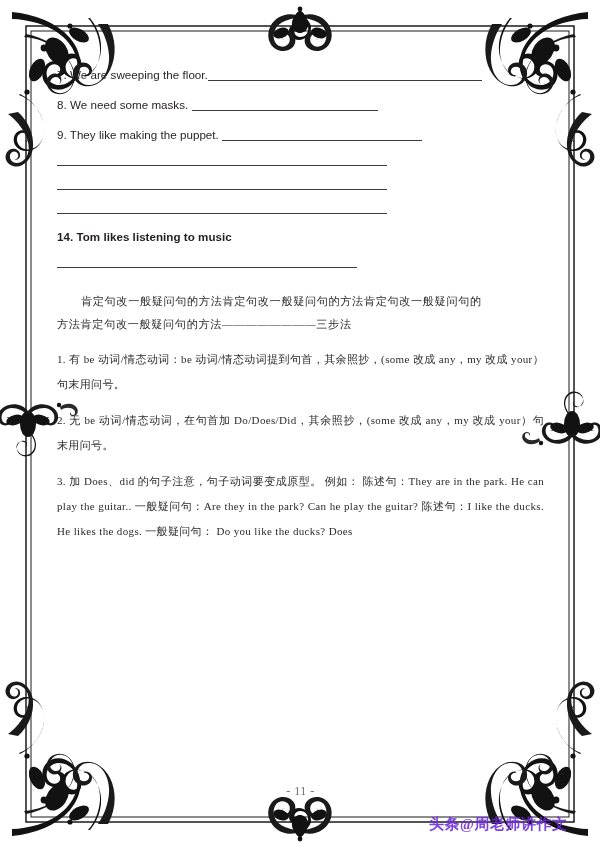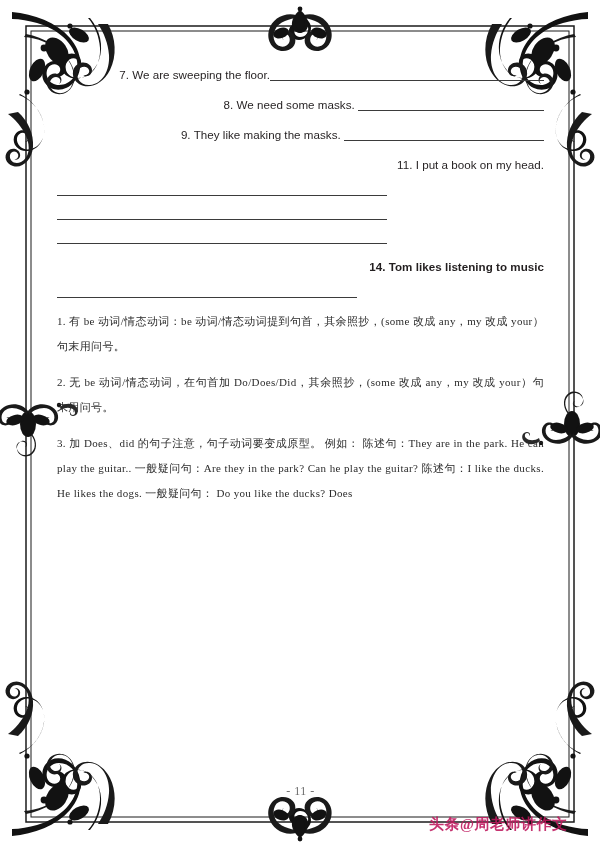--- a/index.html
+++ b/index.html
@@ -30,21 +30,20 @@
     position: absolute;
     left: 57px;
     top: 68px;
     width: 487px;
     height: 700px;
   }
 
   
   .exercise {
     margin: 8px 0 6px 0;
-    text-align: right;
   }
   .ex-line {
     font-size: 11.6px;
     line-height: 14px;
     color: #231f20;
     white-space: nowrap;
     letter-spacing: 0.03px;
   }
   .ex-inline-rule {
     display: inline-block;
@@ -110,21 +109,21 @@
   #watermark {
     position: absolute;
     left: 429px;
     top: 815px;
     width: 160px;
     height: 26px;
     font-family: "Liberation Serif", "DejaVu Serif", serif;
     font-size: 15px;
     font-weight: bold;
     letter-spacing: 0.5px;
-    color: #be185d;
+    color: #6d28d9;
     white-space: nowrap;
     opacity: 0.88;
   }
 </style>
 </head>
 <body>
 
 <div id="border-frame">
 <svg width="600" height="848" viewBox="0 0 600 848" xmlns="http://www.w3.org/2000/svg">
   <defs>
@@ -202,42 +201,45 @@
 
   <div class="exercise sp-q7">
     <div class="ex-line"><span>7.</span> <span>We are sweeping the floor.</span><span class="ex-inline-rule" style="width:274px"></span></div>
   </div>
 
   <div class="exercise sp-q8">
     <div class="ex-line"><span>8.</span> <span>We need some masks.</span> <span class="ex-inline-rule" style="width:186px"></span></div>
   </div>
 
   <div class="exercise sp-q9">
-    <div class="ex-line"><span>9.</span> <span>They like making the masks.</span> <span class="ex-inline-rule" style="width:200px"></span></div>
+    <div class="ex-line"><span>9.</span> <span>They like making the puppet.</span> <span class="ex-inline-rule" style="width:200px"></span></div>
   </div>
 
 
   <div class="exercise sp-q11">
-    <div class="ex-line"><span>11.</span> <span>I put a book on my head.</span></div>
     <div class="answer-rule rule-gap" style="width:330px"></div>
   </div>
 
   <div class="exercise sp-q12">
     <div class="answer-rule rule-gap" style="width:330px"></div>
   </div>
 
   <div class="exercise sp-q13">
     <div class="answer-rule rule-gap" style="width:330px"></div>
   </div>
 
   <div class="exercise sp-q14">
     <div class="ex-line"><span>14.</span> <span>Tom likes listening to music</span></div>
     <div class="answer-rule rule-gap" style="width:300px"></div>
   </div>
 
+  <div id="grammar-heading">
+    <div class="indent">肯定句改一般疑问句的方法肯定句改一般疑问句的方法肯定句改一般疑问句的</div>
+    <div>方法肯定句改一般疑问句的方法————————三步法</div>
+  </div>
 
   <div class="rule">
     <span>1.</span>
     <span>有 be 动词/情态动词：be 动词/情态动词提到句首，其余照抄，(some 改成 any，my 改成 your）句末用问号。</span>
   </div>
 
   <div class="rule">
     <span>2.</span>
     <span>无 be 动词/情态动词，在句首加 Do/Does/Did，其余照抄，(some 改成 any，my 改成 your）句末用问号。</span>
   </div>

